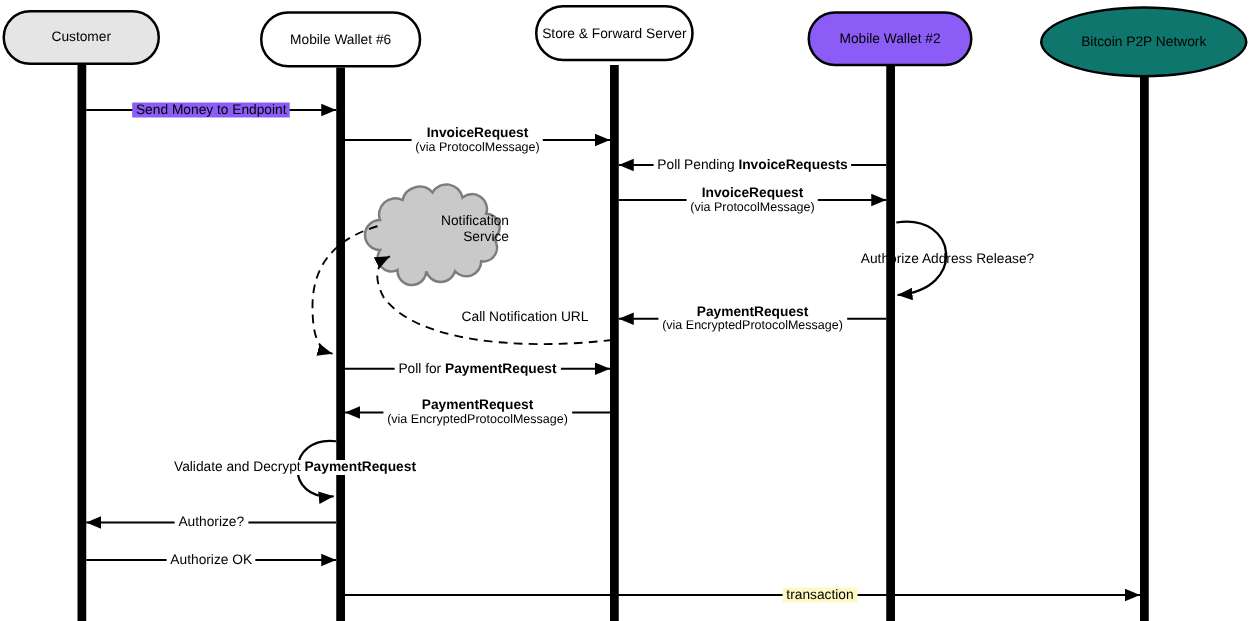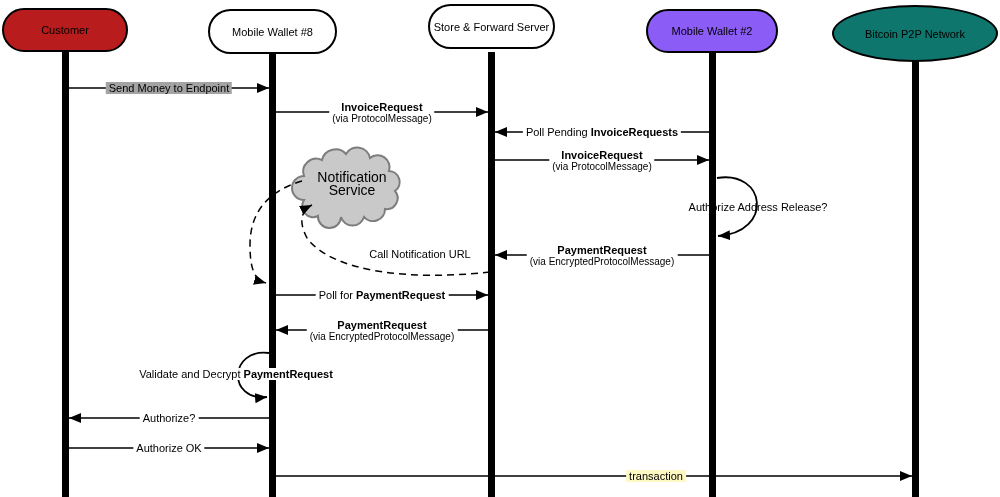--- a/index.html
+++ b/index.html
@@ -16,21 +16,21 @@
   }
   .msg-label{
     position:absolute;transform:translate(-50%,-50%);z-index:4;
     font-size:11px;line-height:12px;text-align:center;white-space:nowrap;
     background:#fff;padding:0 3px;
   }
   .msg-label .sub{font-size:10px;line-height:11px;font-weight:normal;}
   .msg-label.nobg{background:transparent;padding:0;}
   .cloud-label{
     position:absolute;transform:translate(-50%,-50%);z-index:4;
-    font-size:14px;line-height:13px;text-align:center;white-space:nowrap;background:transparent;
+    font-size:11px;line-height:13px;text-align:right;white-space:nowrap;background:transparent;margin-left:28px;
   }
 </style>
 </head>
 <body>
 
 <div class="canvas" id="stage" style="width: 1000px; height: 497px; background: rgb(255, 255, 255);">
   <svg class="layer" id="arrow-layer" width="1000" height="497">
       <defs>
         <marker id="arw" markerWidth="14" markerHeight="12" refX="12" refY="5" orient="auto" markerUnits="userSpaceOnUse">
           <path d="M0,0 L12,5 L0,10 Z" fill="#000000"></path>
@@ -50,21 +50,21 @@
       <line x1="69" y1="448" x2="269" y2="448" stroke="#000000" stroke-width="1.5" marker-end="url(#arw)"></line>
       <line x1="276" y1="476" x2="912" y2="476" stroke="#000000" stroke-width="1.5" marker-end="url(#arw)"></line>
       <path d="M717,178 C766,170 774,232 718,236" fill="none" stroke="#000000" stroke-width="1.8" marker-end="url(#arw)"></path>
       <path d="M269,353 C229,348 227,401 267,397" fill="none" stroke="#000000" stroke-width="1.8" marker-end="url(#arw)"></path>
     </svg>
 <div class="bar" style="left: 62px; top: 52px; width: 7px; height: 445px; background: rgb(0, 0, 0);"></div>
     <div class="bar" style="left: 269px; top: 54px; width: 7px; height: 443px; background: rgb(0, 0, 0);"></div>
     <div class="bar" style="left: 488px; top: 52px; width: 7px; height: 445px; background: rgb(0, 0, 0);"></div>
     <div class="bar" style="left: 709px; top: 52px; width: 7px; height: 445px; background: rgb(0, 0, 0);"></div>
     <div class="bar" style="left: 912px; top: 61px; width: 7px; height: 436px; background: rgb(0, 0, 0);"></div>
-    <div class="msg-label" style="background: #a3a3a3; left: 169px; top: 88px;">
+    <div class="msg-label" style="background: #8b5cf6; left: 169px; top: 88px;">
       <div><span>Send Money to Endpoint</span></div>
     </div>
     <div class="msg-label" style="background: rgb(255, 255, 255); left: 382px; top: 112px;">
       <div><b>InvoiceRequest</b></div>
       <div class="sub">(via ProtocolMessage)</div>
     </div>
     <div class="msg-label" style="background: rgb(255, 255, 255); left: 602px; top: 132px;">
       <div><span>Poll Pending </span><b>InvoiceRequests</b></div>
     </div>
     <div class="msg-label" style="background: rgb(255, 255, 255); left: 602px; top: 160px;">
@@ -97,25 +97,25 @@
     <div class="msg-label" style="background: rgb(255, 255, 255); left: 236px; top: 374px;">
       <div><span>Validate and Decrypt </span><b>PaymentRequest</b></div>
     </div>
     <div class="msg-label nobg" style="left: 380px; top: 254px; margin-left: 40px;">
       <div><span>Call Notification URL</span></div>
     </div>
     <div class="cloud-label" style="left: 352px; top: 184px;">
       <div>Notification</div>
       <div>Service</div>
     </div>
-    <div class="actor-header" style="left: 2px; top: 8px; width: 126px; height: 44px; background: #b91c1c; border-color: rgb(0, 0, 0); border-radius: 22px;">
+    <div class="actor-header" style="left: 2px; top: 8px; width: 126px; height: 44px; background: #e5e5e5; border-color: rgb(0, 0, 0); border-radius: 22px;">
       <span>Customer</span>
     </div>
     <div class="actor-header" style="left: 208px; top: 9px; width: 129px; height: 45px; background: rgb(255, 255, 255); border-color: rgb(0, 0, 0); border-radius: 22.5px;">
-      <span>Mobile Wallet #8</span>
+      <span>Mobile Wallet #6</span>
     </div>
     <div class="actor-header" style="left: 428px; top: 4px; width: 127px; height: 45px; background: rgb(255, 255, 255); border-color: rgb(0, 0, 0); border-radius: 24.5px;">
       <span>Store &amp; Forward Server</span>
     </div>
     <div class="actor-header" style="left: 646px; top: 9px; width: 132px; height: 44px; background: #8b5cf6; border-color: rgb(0, 0, 0); border-radius: 22px;">
       <span>Mobile Wallet #2</span>
     </div>
     <div class="actor-header" style="left: 832px; top: 5px; width: 166px; height: 57px; background: #0f766e; border-color: rgb(0, 0, 0); border-radius: 50%; align-items: center;">
       <span>Bitcoin P2P Network</span>
     </div>

